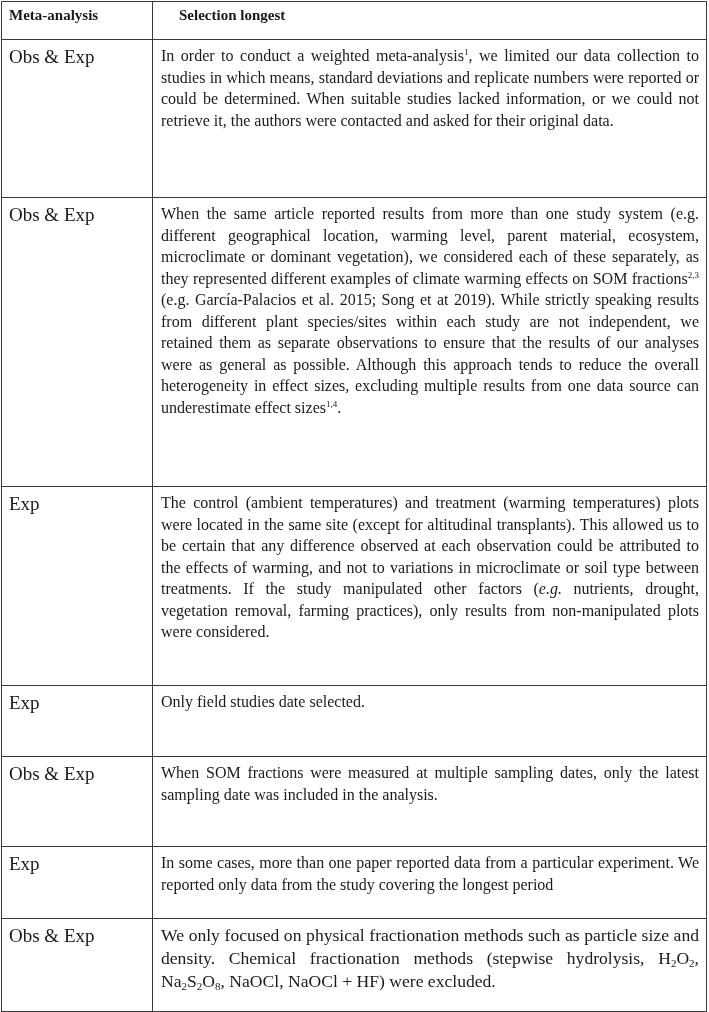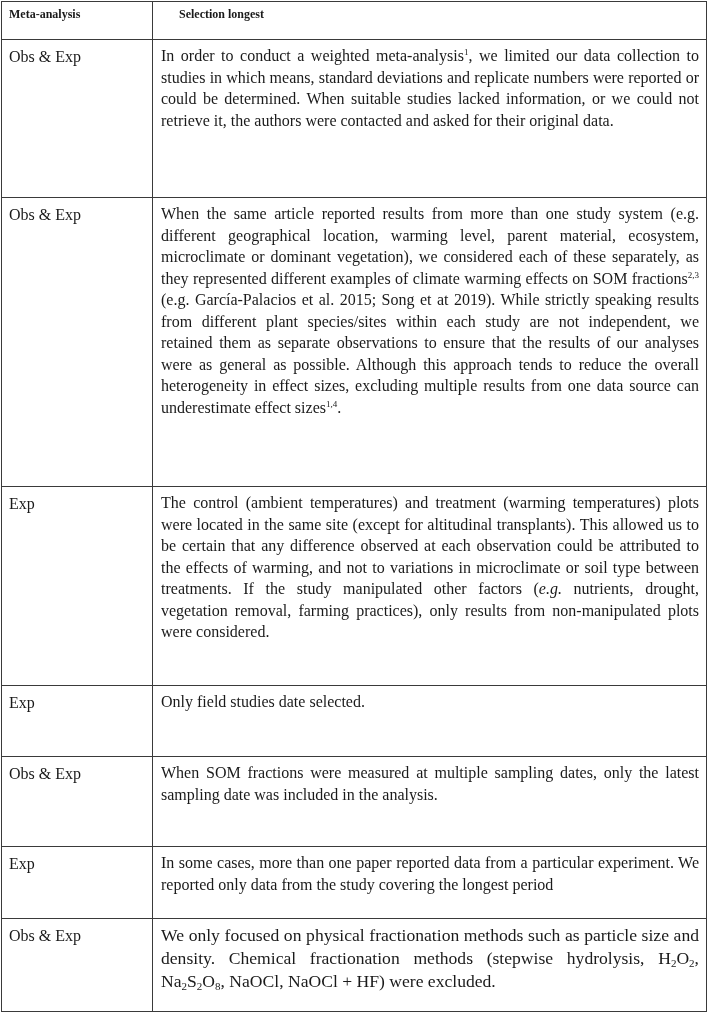--- a/index.html
+++ b/index.html
@@ -10,25 +10,25 @@
     border-collapse: collapse;
     font-family: "Liberation Serif", serif;
     color: #1a1a1a;
     table-layout: fixed;
   }
   td, th {
     border: 1.3px solid #3a3a3a;
     vertical-align: top;
     padding: 0;
   }
-  th { font-weight: bold; text-align: left; font-size: 12px; }
+  th { font-weight: bold; text-align: left; font-size: 15px; }
   .c1 { width: 143px; }
   .hdr-1 { padding: 5px 0 0 7px; height: 32px; }
   .hdr-2 { padding: 5px 0 0 8px; }
-  .lab { font-size: 16px; padding: 6px 0 0 7px; line-height: 21px; font-family: Liberation Serif, serif; }
+  .lab { font-size: 19px; padding: 6px 0 0 7px; line-height: 21px; font-family: Liberation Serif, serif; }
   .txt { font-size: 16px; line-height: 21.5px; padding: 5px 7px 1px 8px; text-align: justify; }
   .big { font-size: 17.6px; line-height: 23px; margin-top: 8px; }
   sup { font-size: 9px; line-height: 0; vertical-align: 6px; }
   sub { font-size: 11px; line-height: 0; vertical-align: -3px; }
 </style>
 </head>
 <body>
 
 <table>
   <thead>

